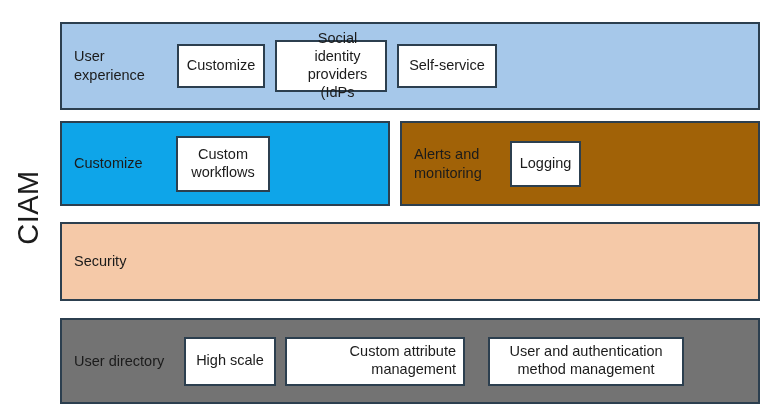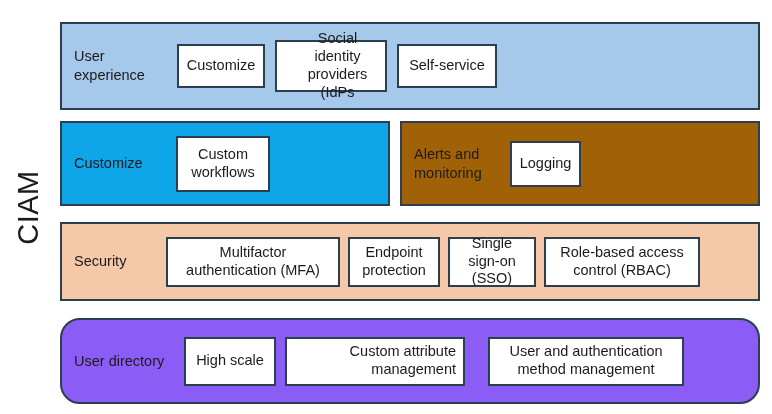--- a/index.html
+++ b/index.html
@@ -147,29 +147,23 @@
 
   <div class="band" id="band-alerts" style="background: #a16207; border-color: rgb(44, 63, 79);">
     <div class="band-label">Alerts and monitoring</div>
     <div class="items">
       <div class="chip" id="chip-logging">Logging</div>
     </div>
   </div>
 
   <div class="band" id="band-security" style="background: rgb(245, 201, 168); border-color: rgb(44, 63, 79);">
     <div class="band-label">Security</div>
-    <div class="items">
-      <div class="chip" id="chip-mfa">Multifactor authentication (MFA)</div>
-      <div class="chip" id="chip-endpoint">Endpoint protection</div>
-      <div class="chip" id="chip-sso">Single sign-on (SSO)</div>
-      <div class="chip" id="chip-rbac">Role-based access control (RBAC)</div>
-    </div>
   </div>
 
-  <div class="band" id="band-user-directory" style="background: #8b5cf6; border-color: rgb(44, 63, 79); border-radius: 20px;">
+  <div class="band" id="band-user-directory" style="background: #737373; border-color: rgb(44, 63, 79);">
     <div class="band-label">User directory</div>
     <div class="items">
       <div class="chip" id="chip-high-scale">High scale</div>
       <div class="chip" id="chip-custom-attribute">Custom attribute management</div>
       <div class="chip" id="chip-user-auth-method">User and authentication method management</div>
     </div>
   </div>
 
 </div>
 

